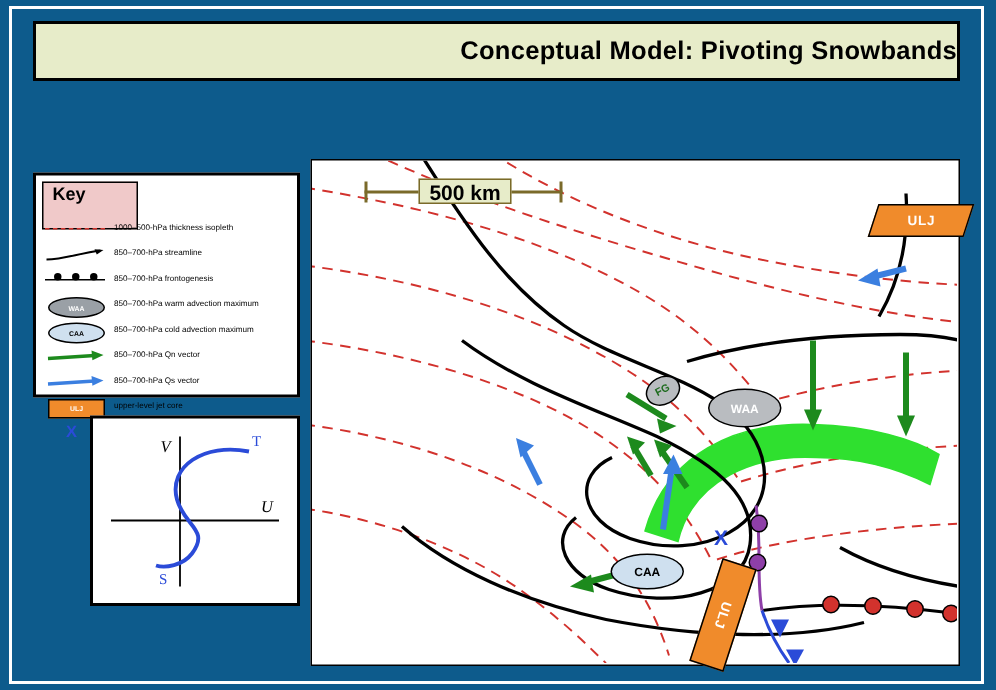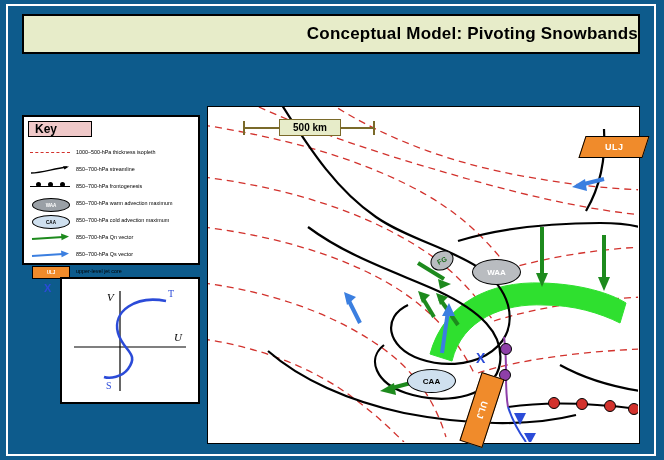--- a/index.html
+++ b/index.html
@@ -8,21 +8,21 @@
 
   
   .frame{position:absolute;left:6px;top:4px;width:650px;height:452px;border:2px solid #ffffff;box-sizing:border-box;}
 
   
   .titlebar{position:absolute;left:22px;top:14px;width:618px;height:40px;background:#e7ecc9;border:2px solid #000;box-sizing:border-box;display:flex;align-items:center;justify-content:flex-end;}
   .titlebar .t{font-size:17px;font-weight:bold;color:#000;letter-spacing:.2px;}
 
   
   .keybox{position:absolute;left:22px;top:115px;width:178px;height:150px;background:#ffffff;border:2px solid #000;box-sizing:border-box;}
-  .keyhead{position:absolute;left:4px;top:4px;width:64px;height:16px;background:#f0c9c9;border:1px solid #000;box-sizing:border-box;display:flex;align-items:flex-start;padding-left:6px;}
+  .keyhead{position:absolute;left:4px;top:4px;width:64px;height:32px;background:#f0c9c9;border:1px solid #000;box-sizing:border-box;display:flex;align-items:flex-start;padding-left:6px;}
   .keyhead span{font-size:12px;font-weight:bold;color:#000;}
   .keyrows{position:absolute;left:0;top:27px;width:100%;}
   .krow{display:flex;align-items:center;height:17px;}
   .ksym{width:52px;height:17px;position:relative;flex:0 0 52px;}
   .klab{font-size:5.4px;color:#000;line-height:1.05;}
 
   
   .dashline{position:absolute;left:6px;top:8px;width:40px;height:0;border-top:1.2px dashed #d2322d;}
   .arrowblk{position:absolute;left:6px;top:4px;width:40px;height:10px;}
   .fgline{position:absolute;left:6px;top:8px;width:40px;height:0;border-top:1.4px solid #000;}
@@ -39,21 +39,21 @@
   .hodobox{position:absolute;left:60px;top:277px;width:140px;height:127px;background:#ffffff;border:2px solid #000;box-sizing:border-box;}
 
   
   .map{position:absolute;left:207px;top:106px;width:433px;height:338px;background:#ffffff;border:1.5px solid #000;box-sizing:border-box;overflow:hidden;}
 
   
   .scalebar{position:absolute;left:243px;top:119px;width:132px;height:18px;}
   .scaleline{position:absolute;left:0;top:8px;width:132px;height:2px;background:#7a6a2a;}
   .scalecap{position:absolute;top:2px;width:2px;height:14px;background:#7a6a2a;}
   .scalelabel{position:absolute;left:36px;top:0px;width:62px;height:17px;background:#e7ecc9;border:1.5px solid #7a6a2a;box-sizing:border-box;display:flex;align-items:center;justify-content:center;}
-  .scalelabel span{font-size:10px;font-weight:bold;color:#000;}
+  .scalelabel span{font-size:14px;font-weight:bold;color:#000;}
 
   
   .ell{position:absolute;border:1.2px solid #000;border-radius:50%;display:flex;align-items:center;justify-content:center;}
   .ell span{font-size:8px;font-weight:bold;}
 
   .uljtag{position:absolute;display:flex;align-items:center;justify-content:center;background:#f08b2b;border:1.2px solid #000;}
   .uljtag span{font-size:9px;font-weight:bold;color:#ffffff;letter-spacing:.5px;}
 
   .fgtag{position:absolute;width:22px;height:17px;border-radius:50%;background:#b9bcc0;border:1.2px solid #000;display:flex;align-items:center;justify-content:center;transform:rotate(-28deg);}
   .fgtag span{font-size:7px;font-weight:bold;color:#1d6b1d;}

